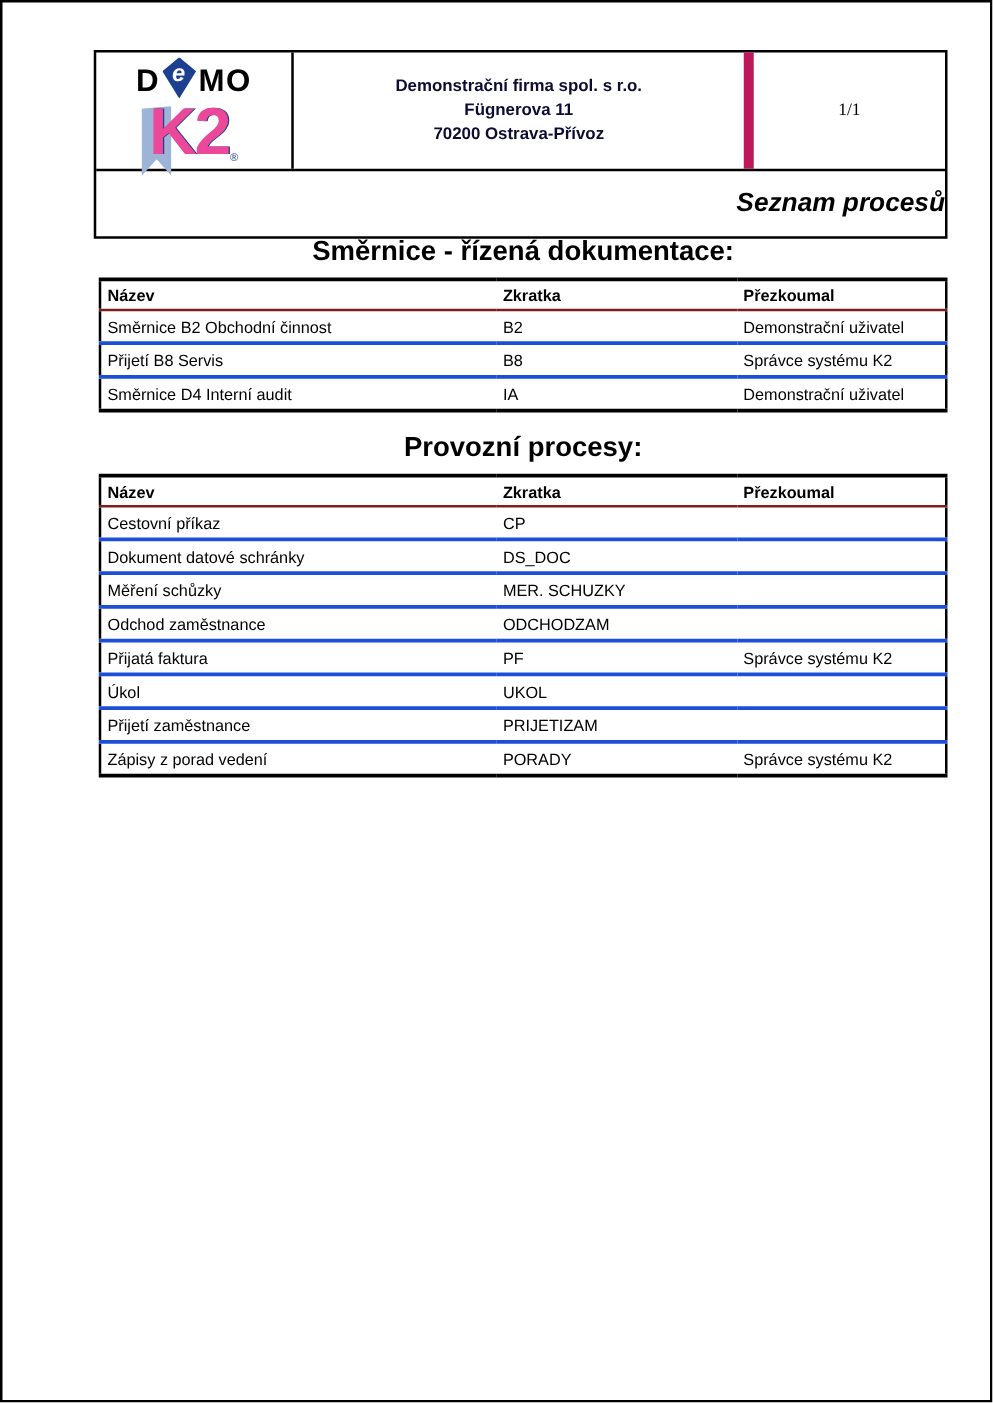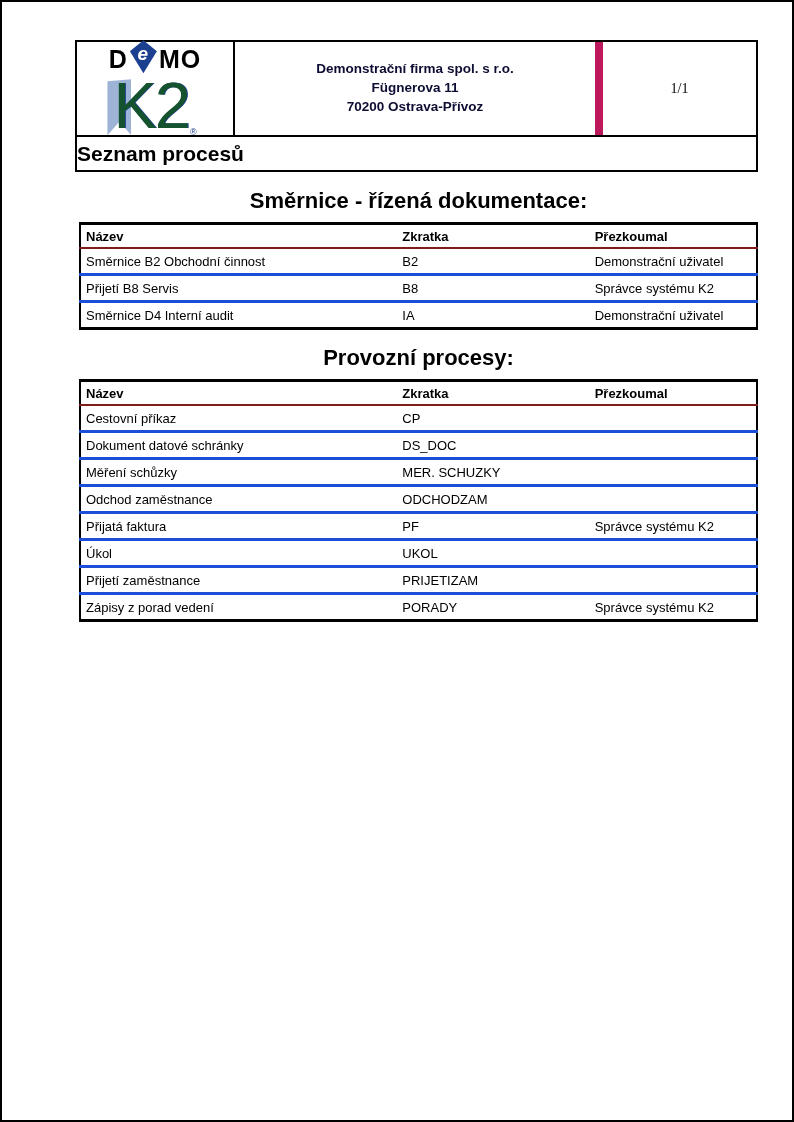--- a/index.html
+++ b/index.html
@@ -42,22 +42,22 @@
     font-weight: bold; font-size: 13.5px; line-height: 1.4;
     color: #0d0d33;
   }
   .page-cell {
     width: 153px;
     display: flex; align-items: center; justify-content: center;
     font-family: "Liberation Serif", serif;
     font-size: 14px;
   }
   .header-title-row {
-    height: 33px;
-    display: flex; align-items: center; justify-content: flex-start;
+    height: 52px;
+    display: flex; align-items: center; justify-content: flex-end; font-style: italic;
   }
   .report-title {
     font-weight: bold; font-size: 21px;
   }
 
   
   .logo { display: flex; flex-direction: column; align-items: center; line-height: 1; }
   .logo-demo {
     display: flex; align-items: center;
     font-weight: bold; font-size: 25px; letter-spacing: 1px;
@@ -76,22 +76,22 @@
   }
   .logo-k2-wrap { position: relative; margin-top: -4px; display: flex; align-items: flex-end; }
   .k2-ribbon {
     position: absolute; left: -6px; top: 4px;
     width: 24px; height: 56px;
     background: #9db4d6;
     clip-path: polygon(0 4%, 100% 0, 100% 100%, 50% 76%, 0 100%);
   }
   .k2-text {
     position: relative;
-    color: #14532d;
-    font-weight: normal; font-size: 65px; letter-spacing: -2px;
+    color: #ec4899;
+    font-weight: bold; font-size: 53px; letter-spacing: -2px;
     line-height: 0.95;
     text-shadow: 1px 0 #1c3f8f;
   }
   .k2-reg {
     position: relative;
     color: #1c3f8f; font-size: 9px; margin-left: 1px;
   }
 
   
   .sections { position: absolute; left: 77px; top: 180px; width: 679px; }

